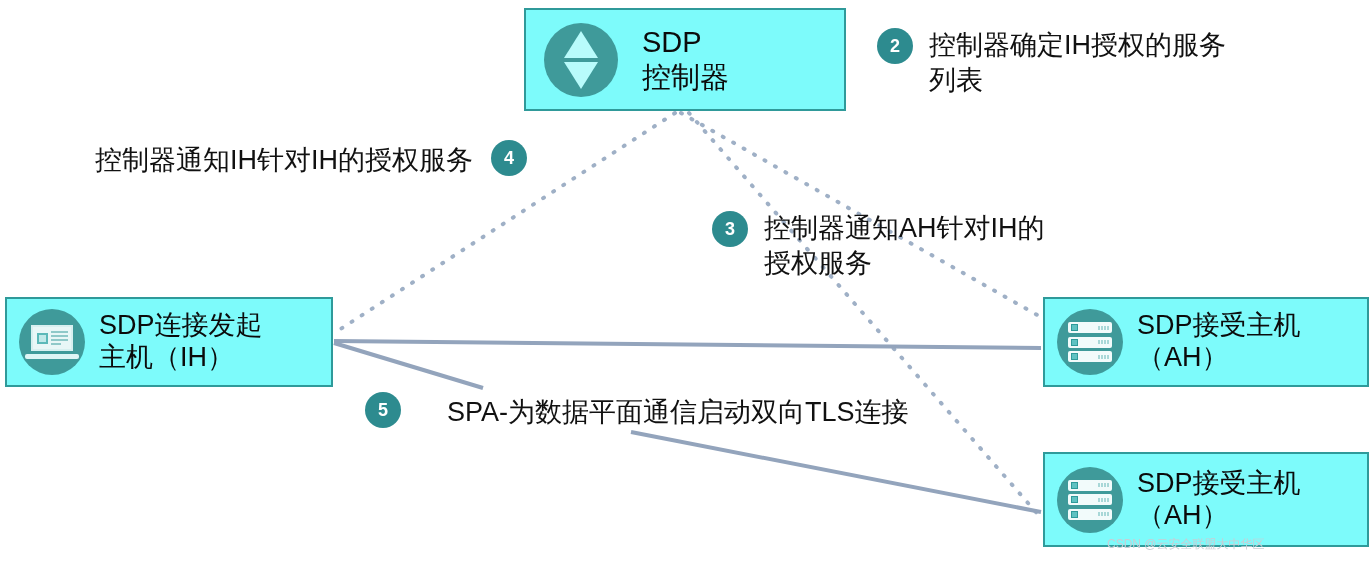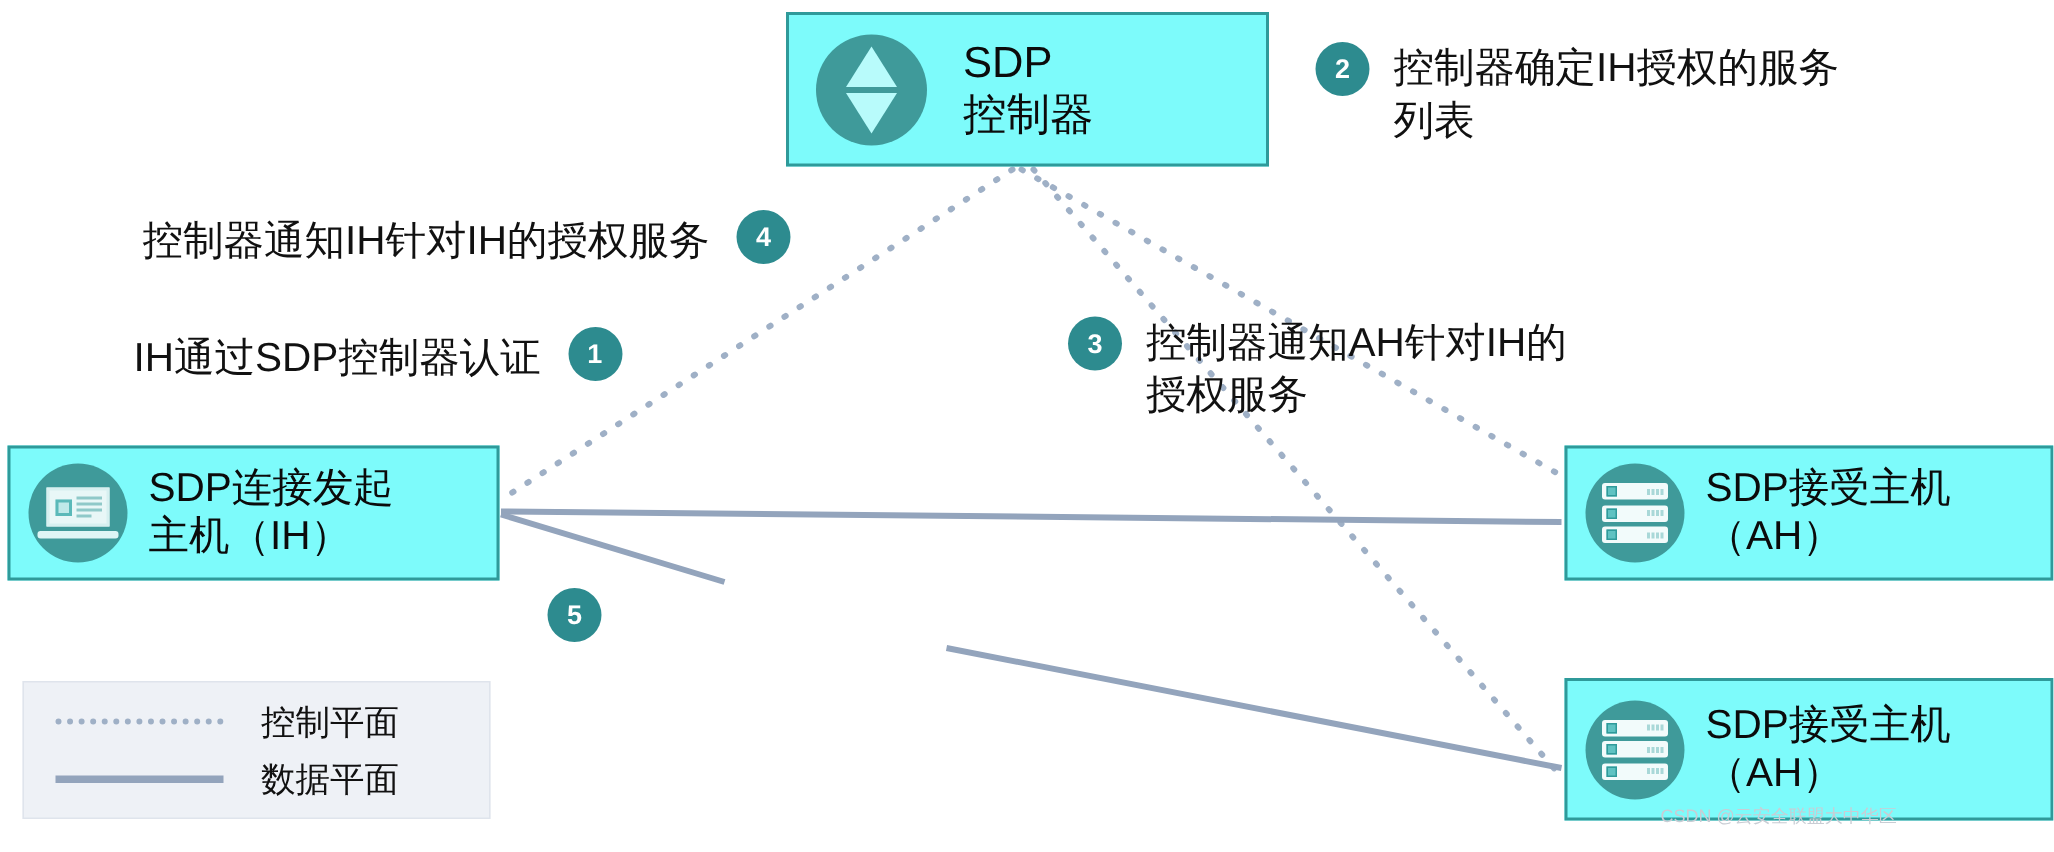--- a/index.html
+++ b/index.html
@@ -253,45 +253,28 @@
     <div class="badge">2</div>
     <div class="txt">控制器确定IH授权的服务
 列表</div>
   </div>
 
   <div class="step badge-right" id="step4">
     <div class="txt">控制器通知IH针对IH的授权服务</div>
     <div class="badge">4</div>
   </div>
 
-  <div class="step badge-right" id="step1">
-    <div class="txt">IH通过SDP控制器认证</div>
-    <div class="badge">1</div>
-  </div>
 
   <div class="step badge-left" id="step3">
     <div class="badge">3</div>
     <div class="txt">控制器通知AH针对IH的
 授权服务</div>
   </div>
 
   <div class="step badge-left" id="step5">
     <div class="badge">5</div>
-  </div>
-
-  <div id="legend">
-    <div class="leg-row">
-      <div class="leg-sample">
-        <div class="leg-dotted"></div>
-      </div>
-      <div class="leg-text">控制平面</div>
-    </div>
-    <div class="leg-row">
-      <div class="leg-sample">
-        <div class="leg-solid"></div>
-      </div>
-      <div class="leg-text">数据平面</div>
-    </div>
-  </div>
+    <div class="txt" style="margin-left:46px;">SPA-为数据平面通信启动双向TLS连接</div>
+  </div>
+
 
   <div id="watermark">CSDN @云安全联盟大中华区</div>
 
 </div>
 
 </body></html>

